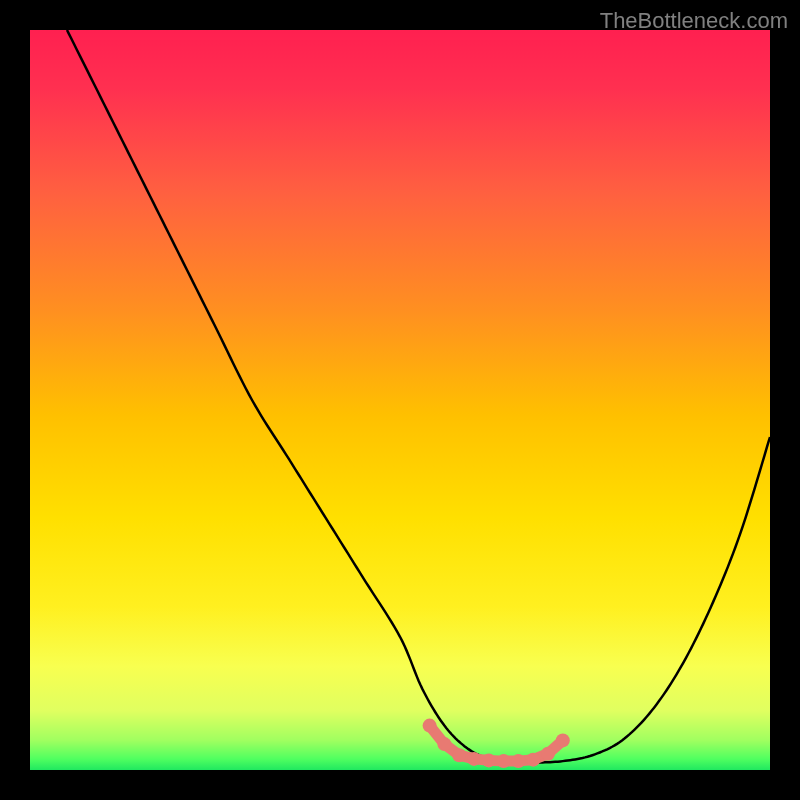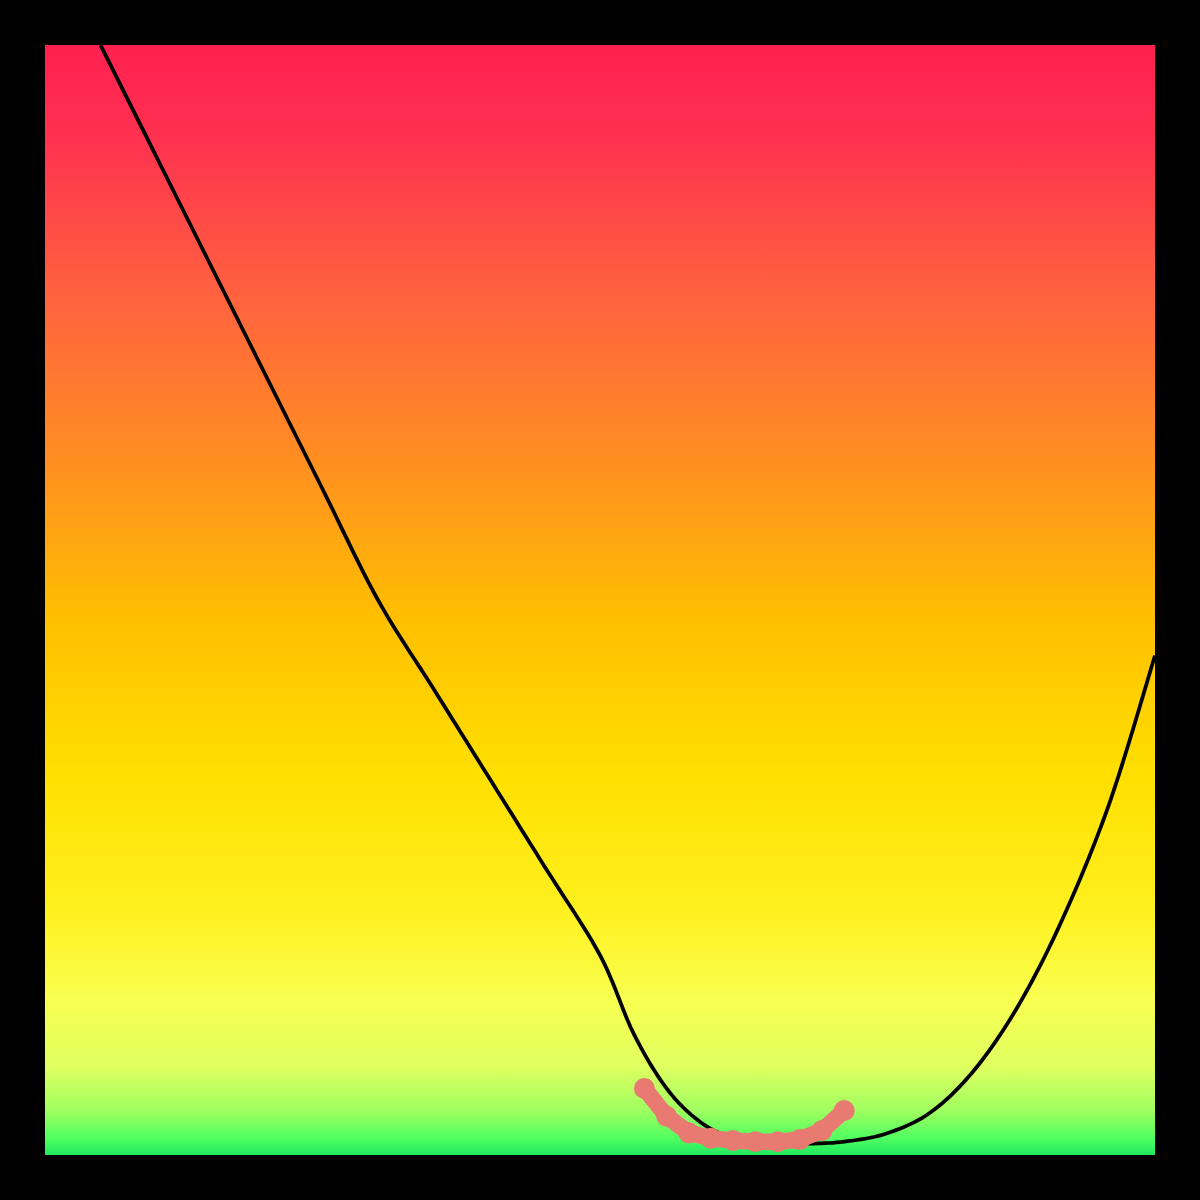--- a/index.html
+++ b/index.html
@@ -26,20 +26,21 @@
       top: 30px;
       width: 740px;
       height: 740px;
     }
     svg { display: block; }
   </style>
 </head>
 <body>
 
 <div class="container">
+  <div class="watermark">TheBottleneck.com</div>
   <div class="plot-area">
     <svg width="740" height="740" viewBox="0 0 740 740">
       <defs>
         <linearGradient id="bg-grad" x1="0" y1="0" x2="0" y2="1">
           <stop offset="0" stop-color="#ff2050"></stop>
           <stop offset="0.08" stop-color="#ff3050"></stop>
           <stop offset="0.22" stop-color="#ff6040"></stop>
           <stop offset="0.38" stop-color="#ff9020"></stop>
           <stop offset="0.52" stop-color="#ffc000"></stop>
           <stop offset="0.66" stop-color="#ffe000"></stop>

